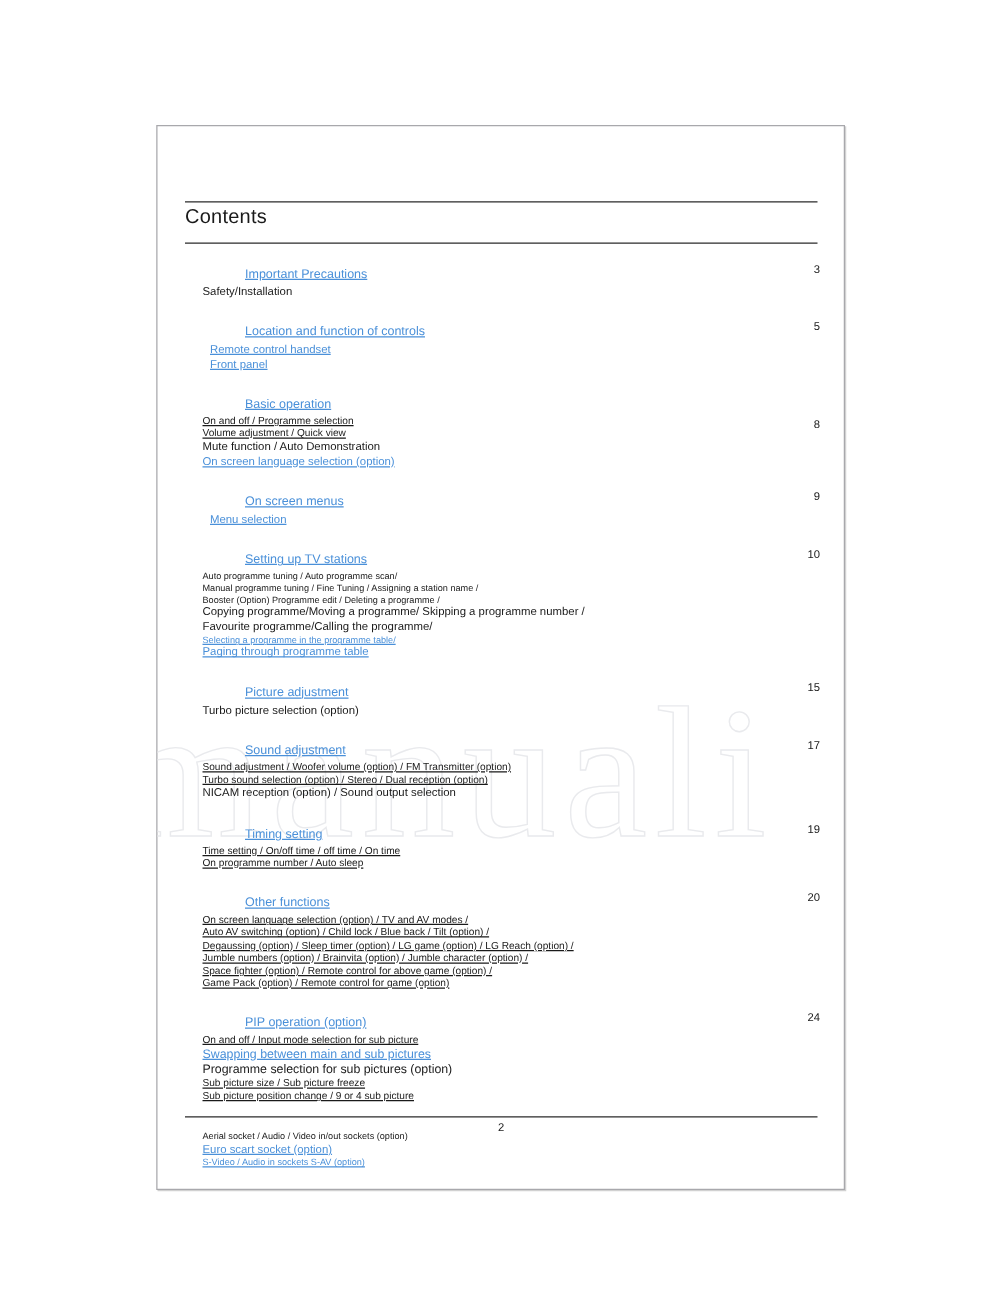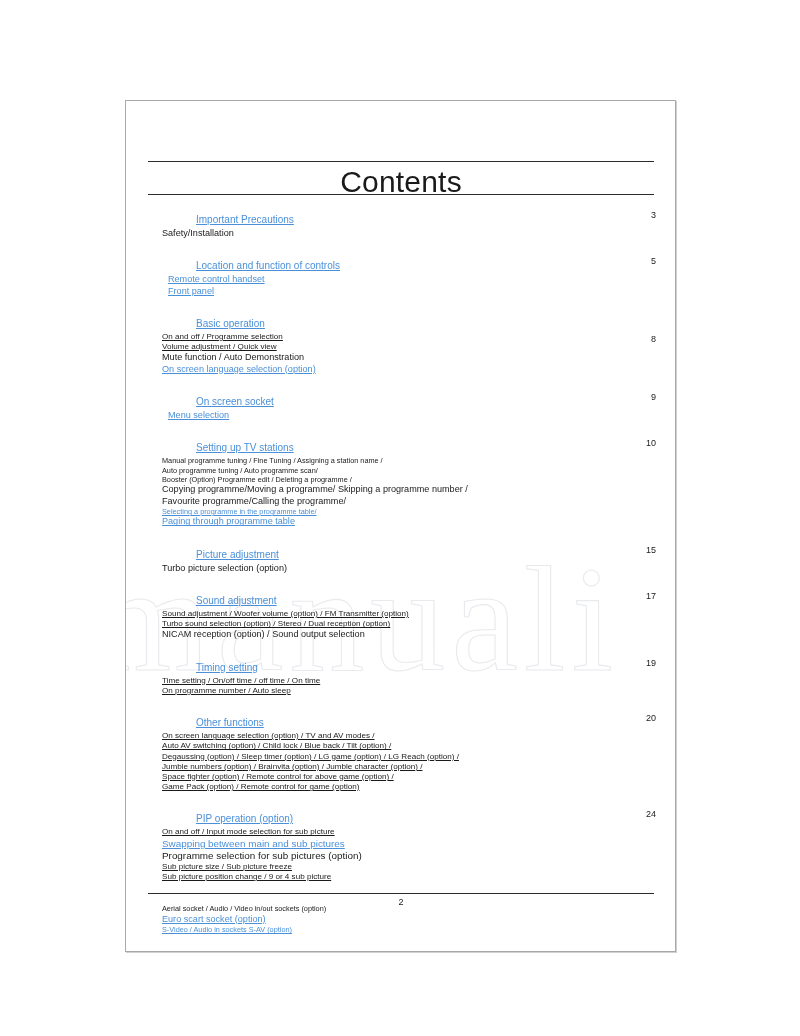--- a/index.html
+++ b/index.html
@@ -71,22 +71,22 @@
     left: 22px;
     top: 93px;
     width: 506px;
     border-top: 1.6px solid #2b2b2b;
   }
   #doc-title {
     position: absolute;
     left: 22px;
     top: 64px;
     width: 506px;
-    text-align: center;
-    font-size: 30px;
+    text-align: left;
+    font-size: 16px;
     color: #1a1a1a;
     font-family: "Liberation Sans", sans-serif;
     letter-spacing: 0.2px;
   }
 
   #toc {
     position: absolute;
     left: 22px;
     top: 108px;
     width: 508px;
@@ -193,30 +193,30 @@
         <div class="entry">
           <div class="entry-head"><span class="entry-title">Basic operation</span><span class="entry-page drop8">8</span></div>
           <div class="gap-s"></div>
           <span class="sub s8">On and off / Programme selection</span>
           <span class="sub s8">Volume adjustment / Quick view</span>
           <span class="sub s9">Mute function / Auto Demonstration</span>
           <span class="sub s9 link">On screen language selection (option)</span>
         </div>
         <div class="gap-l"></div>
         <div class="entry">
-          <div class="entry-head"><span class="entry-title">On screen socket</span><span class="entry-page">9</span></div>
+          <div class="entry-head"><span class="entry-title">On screen menus</span><span class="entry-page">9</span></div>
           <div class="gap-s"></div>
           <span class="sub s9 link indent2">Menu selection</span>
         </div>
         <div class="gap-l"></div>
         <div class="entry">
           <div class="entry-head"><span class="entry-title">Setting up TV stations</span><span class="entry-page">10</span></div>
           <div class="gap-s"></div>
+          <span class="sub s7">Auto programme tuning / Auto programme scan/</span>
           <span class="sub s7">Manual programme tuning / Fine Tuning / Assigning a station name /</span>
-          <span class="sub s7">Auto programme tuning / Auto programme scan/</span>
           <span class="sub s7">Booster (Option) Programme edit / Deleting a programme /</span>
           <span class="sub s9">Copying programme/Moving a programme/ Skipping a programme number /</span>
           <span class="sub s9">Favourite programme/Calling the programme/</span>
           <span class="sub s7 link">Selecting a programme in the programme table/</span>
           <span class="sub s9 link">Paging through programme table</span>
         </div>
         <div class="gap-l"></div>
         <div class="entry">
           <div class="entry-head"><span class="entry-title">Picture adjustment</span><span class="entry-page">15</span></div>
           <div class="gap-s"></div>

